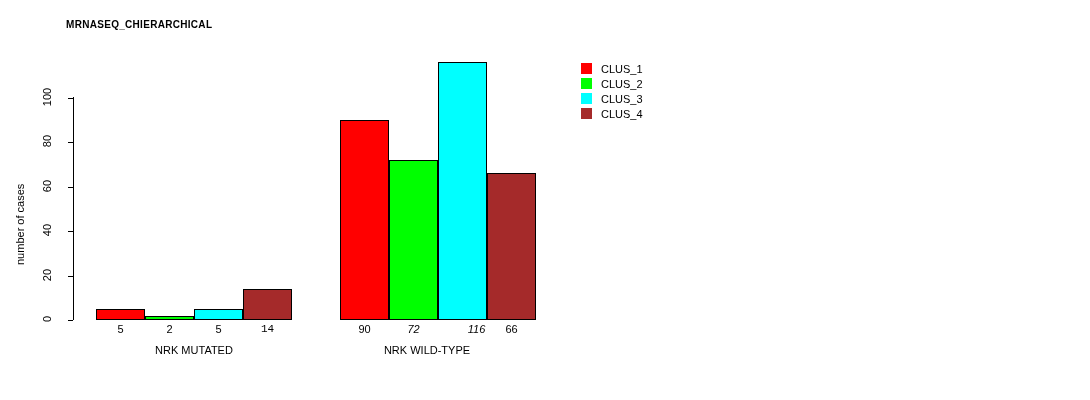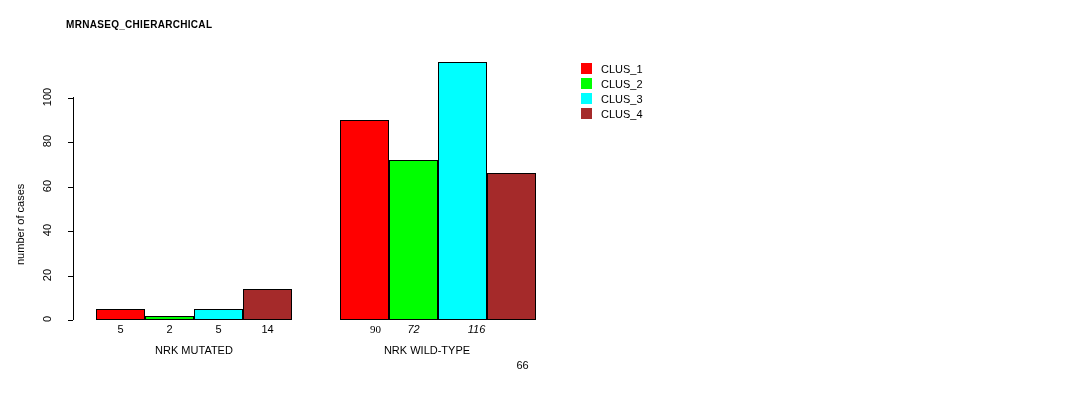--- a/index.html
+++ b/index.html
@@ -167,25 +167,25 @@
       <div class="bar" style="left: 340px; width: 49px; height: 200px; top: 120px; background: rgb(255, 0, 0);"></div>
       <div class="bar" style="left: 389px; width: 49px; height: 160px; top: 160px; background: rgb(0, 255, 0);"></div>
       <div class="bar" style="left: 438px; width: 49px; height: 258px; top: 62px; background: rgb(0, 255, 255);"></div>
       <div class="bar" style="left: 487px; width: 49px; height: 147px; top: 173px; background: rgb(165, 42, 42);"></div>
     </div>
 
   <div id="value-labels">
       <div class="bar-value" style="left: 96px; width: 49px;">5</div>
       <div class="bar-value" style="left: 145px; width: 49px;">2</div>
       <div class="bar-value" style="left: 194px; width: 49px;">5</div>
-      <div class="bar-value" style="left: 243px; width: 49px;">14</div>
-      <div class="bar-value" style="left: 351px; width: 49px; font-family: Liberation Serif, serif;">90</div>
+      <div class="bar-value" style="left: 243px; width: 49px; font-family: Liberation Mono, monospace;">14</div>
+      <div class="bar-value" style="left: 340px; width: 49px;">90</div>
       <div class="bar-value" style="left: 389px; width: 49px; font-style: italic;">72</div>
       <div class="bar-value" style="left: 452px; width: 49px; font-style: italic;">116</div>
-      <div class="bar-value" style="left: 498px; width: 49px; margin-top: 36px;">66</div>
+      <div class="bar-value" style="left: 487px; width: 49px;">66</div>
     </div>
 
   <div id="group-labels">
       <div class="group-label" style="left: 96px; width: 196px; text-align: center;">NRK MUTATED</div>
       <div class="group-label" style="left: 329px; width: 196px;">NRK WILD-TYPE</div>
     </div>
 
 
   <div class="legend" id="legend">
       <div class="legend-row">

